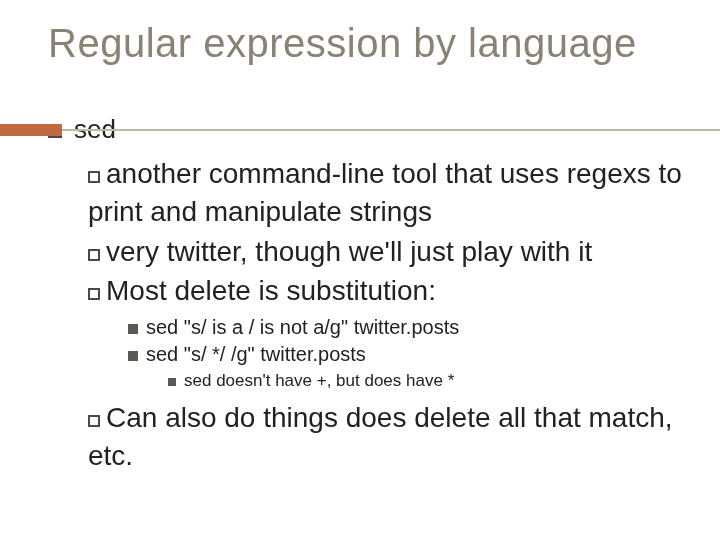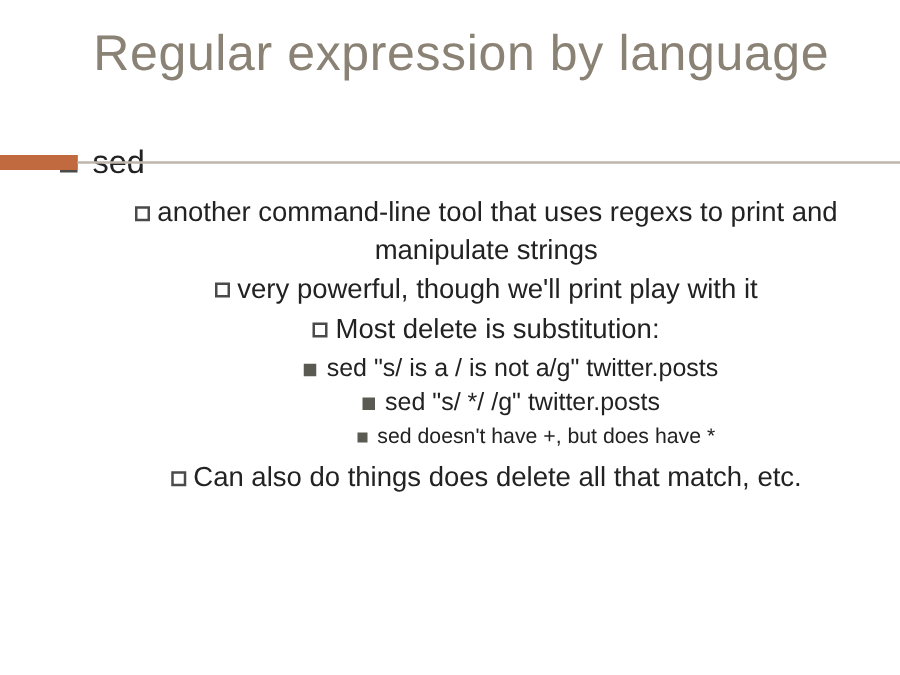--- a/index.html
+++ b/index.html
@@ -1,26 +1,26 @@
 <!DOCTYPE html>
 <html><head>
 <meta charset="utf-8">
 <style>
-  * { margin: 0; padding: 0; box-sizing: border-box; text-align: center; }
+  * { margin: 0; padding: 0; box-sizing: border-box; }
   html, body { width: 720px; height: 540px; background: #fff; font-family: Arial, Helvetica, sans-serif; color: #333; }
   .slide { position: relative; width: 720px; height: 540px; padding: 20px 30px 20px 48px; }
   .title { font-size: 40px; font-weight: 400; color: #8a8275; line-height: 1.15; letter-spacing: 0.5px; }
   .accent-bar { position: absolute; left: 0; top: 124px; width: 62px; height: 12px; background: #c26a3f; }
   .accent-line { position: absolute; left: 62px; right: 0; top: 129px; height: 2px; background: #bdb7ac; }
   .content { margin-top: 48px; }
   .l1 { display: flex; align-items: baseline; gap: 12px; margin-bottom: 10px; }
   .l1 .bullet { width: 14px; height: 14px; border: 2px solid #4a4a4a; display: inline-block; flex: 0 0 auto; margin-top: 4px; }
   .l1 .text { font-size: 26px; color: #222; }
   .l2-group { margin-left: 40px; }
-  .l2 { font-size: 22px; color: #222; line-height: 1.35; margin-bottom: 2px; }
+  .l2 { font-size: 28px; color: #222; line-height: 1.35; margin-bottom: 2px; }
   .l2 .sq { width: 12px; height: 12px; border: 2px solid #4a4a4a; display: inline-block; margin-right: 6px; position: relative; top: 0px; }
   .l3-group { margin-left: 40px; margin-top: 4px; margin-bottom: 4px; }
   .l3 { font-size: 20px; color: #222; line-height: 1.35; }
   .l3 .fsq { width: 10px; height: 10px; background: #5a5a52; display: inline-block; margin-right: 8px; position: relative; top: 0px; }
   .l4-group { margin-left: 40px; margin-top: 2px; margin-bottom: 6px; }
   .l4 { font-size: 17px; color: #222; line-height: 1.35; }
   .l4 .tsq { width: 8px; height: 8px; background: #5a5a52; display: inline-block; margin-right: 8px; position: relative; top: 0px; }
 </style>
 </head>
 <body>
@@ -38,21 +38,21 @@
       <span class="text">sed</span>
     </div>
 
     <div class="l2-group">
 
       <div class="l2">
         <span class="sq"></span><span>another command-line tool that uses regexs to print and manipulate strings</span>
       </div>
 
       <div class="l2">
-        <span class="sq"></span><span>very powerful, though we'll print play with it</span>
+        <span class="sq"></span><span>very twitter, though we'll just play with it</span>
       </div>
 
       <div class="l2">
         <span class="sq"></span><span>Most delete is substitution:</span>
       </div>
 
       <div class="l3-group">
         <div class="l3">
           <span class="fsq"></span><span>sed "s/ is a / is not a/g" twitter.posts</span>
         </div>

